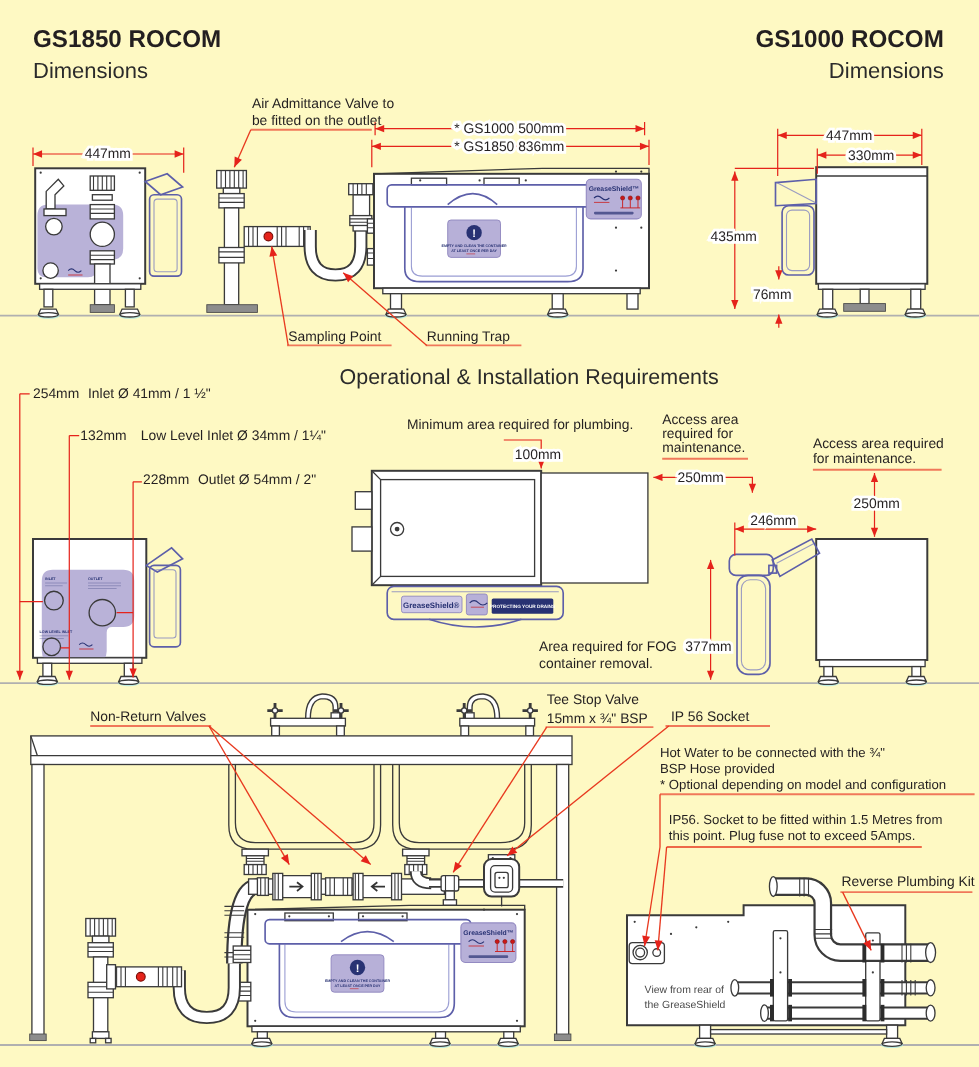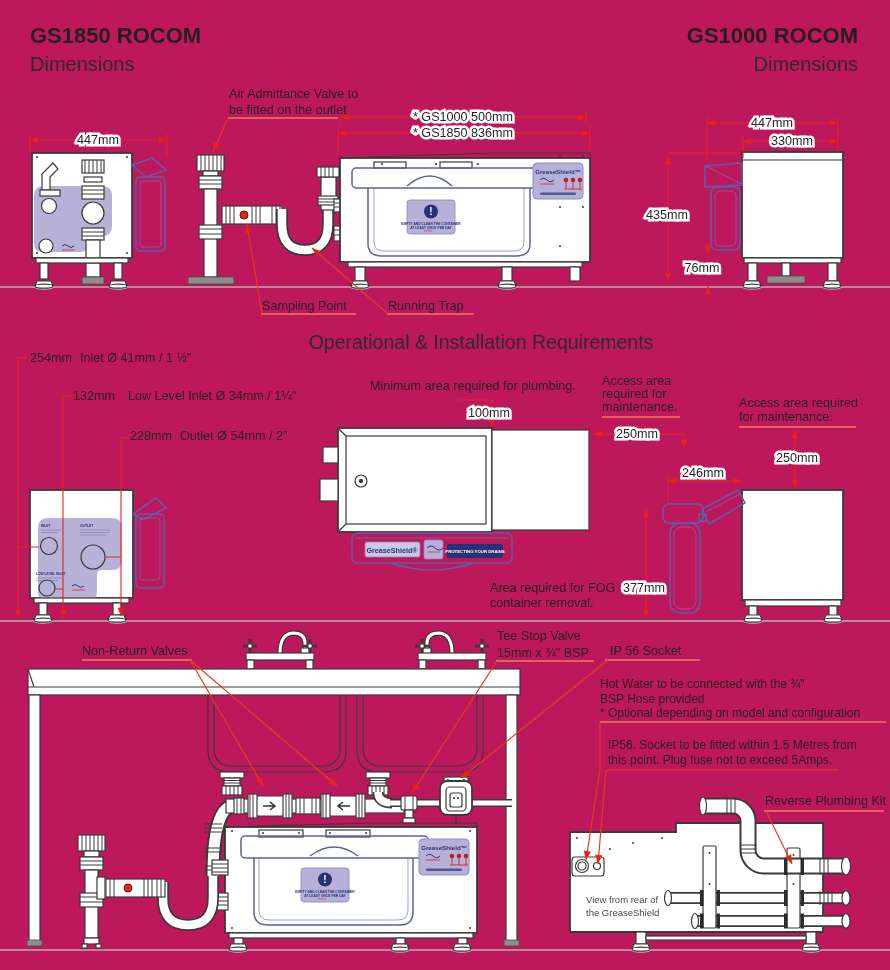--- a/index.html
+++ b/index.html
@@ -1,16 +1,16 @@
 <!DOCTYPE html>
 <html><head>
 <meta charset="utf-8">
 <style>
   html,body { margin:0; padding:0; background:#fff; }
-  .page { width:890px; height:970px; position:relative; background:#be185d;
+  .page { width:890px; height:970px; position:relative; background:#fef9c3;
           font-family:"Liberation Sans", sans-serif; overflow:hidden; }
   svg { display:block; }
   text { font-family:"Liberation Sans", sans-serif; }
   .ttl  { font-size:22px; font-weight:bold; fill:#231f20; }
   .sub  { font-size:20px; fill:#2b2b2b; }
   .t19  { font-size:19.5px; fill:#2b2b2b; }
   .t12  { font-size:12.6px; fill:#231f20; }
   .t12s { font-size:12px;  fill:#231f20; }
   .t9   { font-size:9.5px; fill:#4a4a4a; }
   .t7   { font-size:7.2px; fill:#283273; font-weight:bold; }

